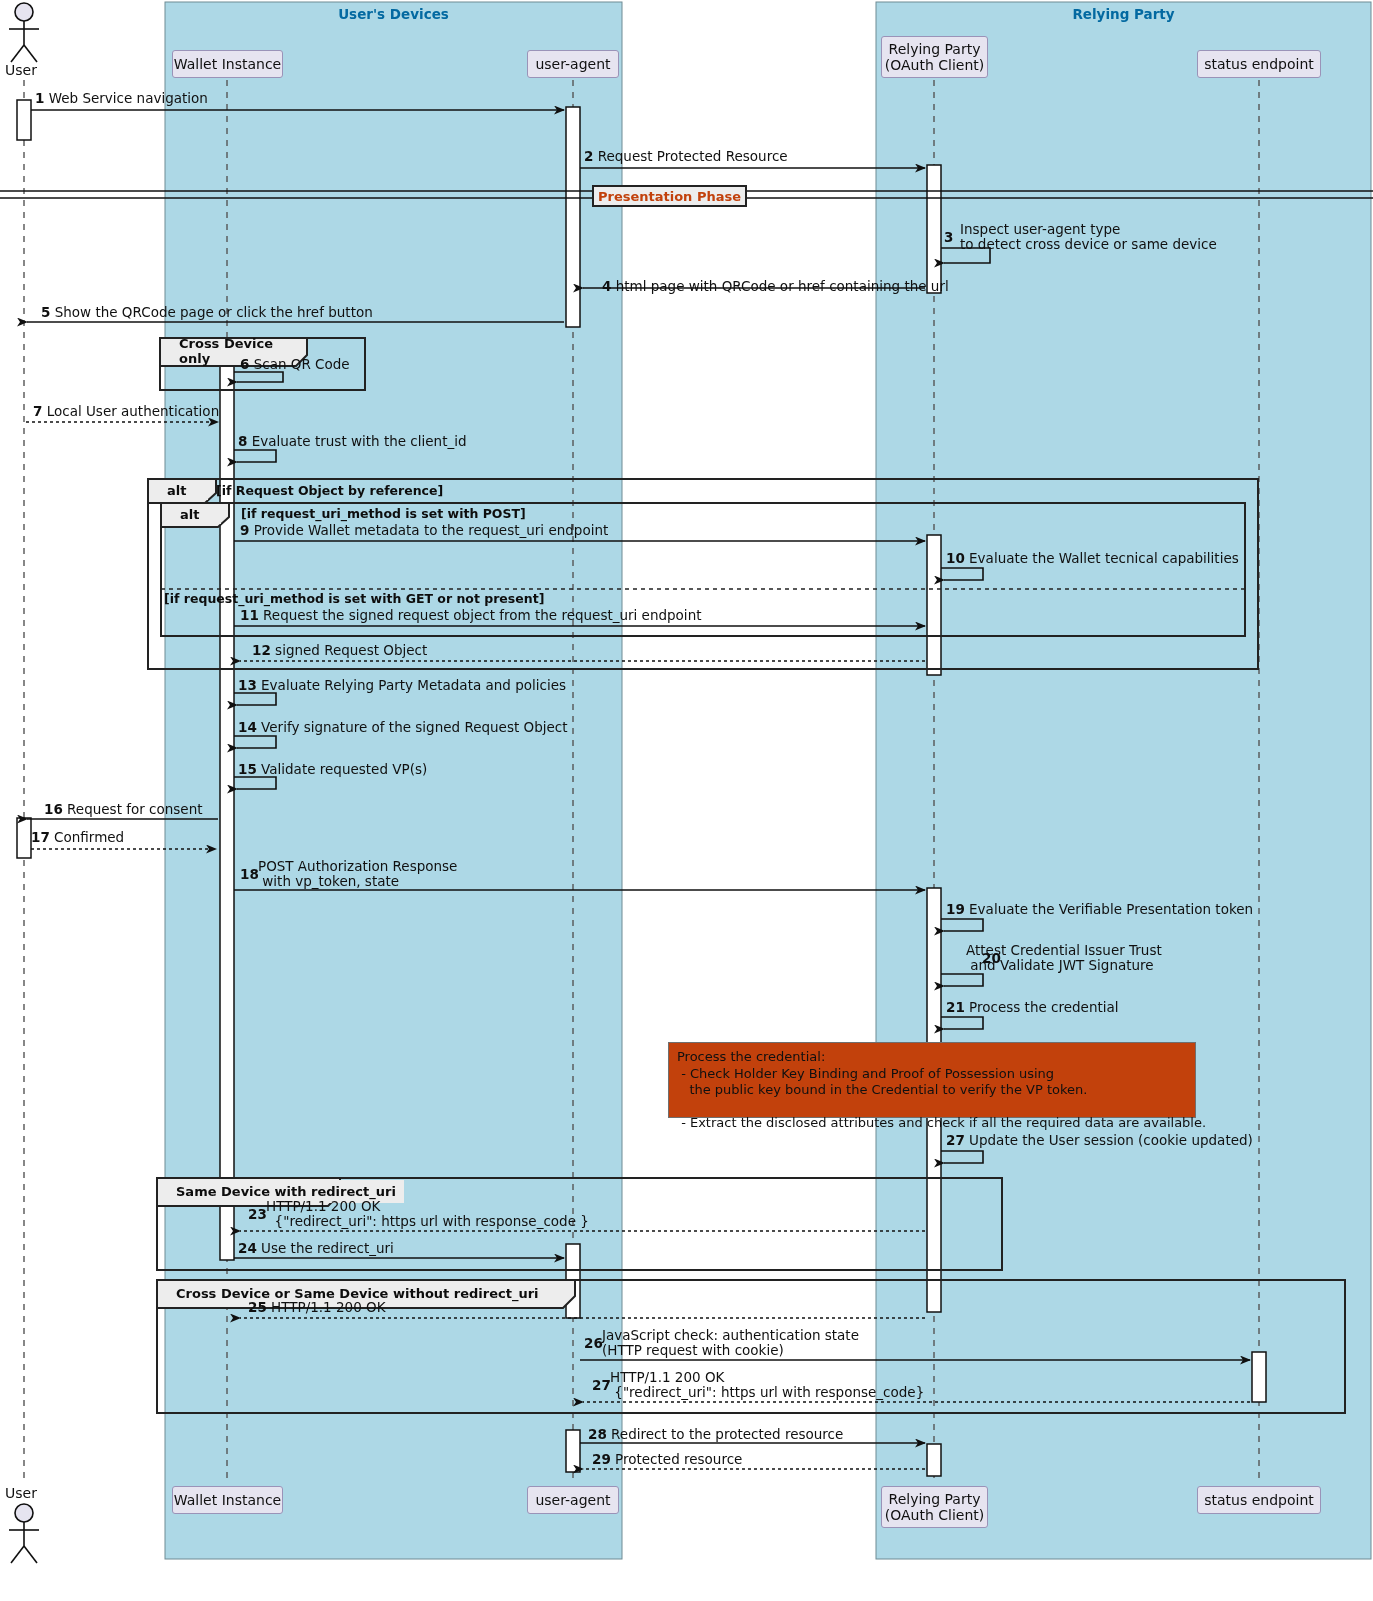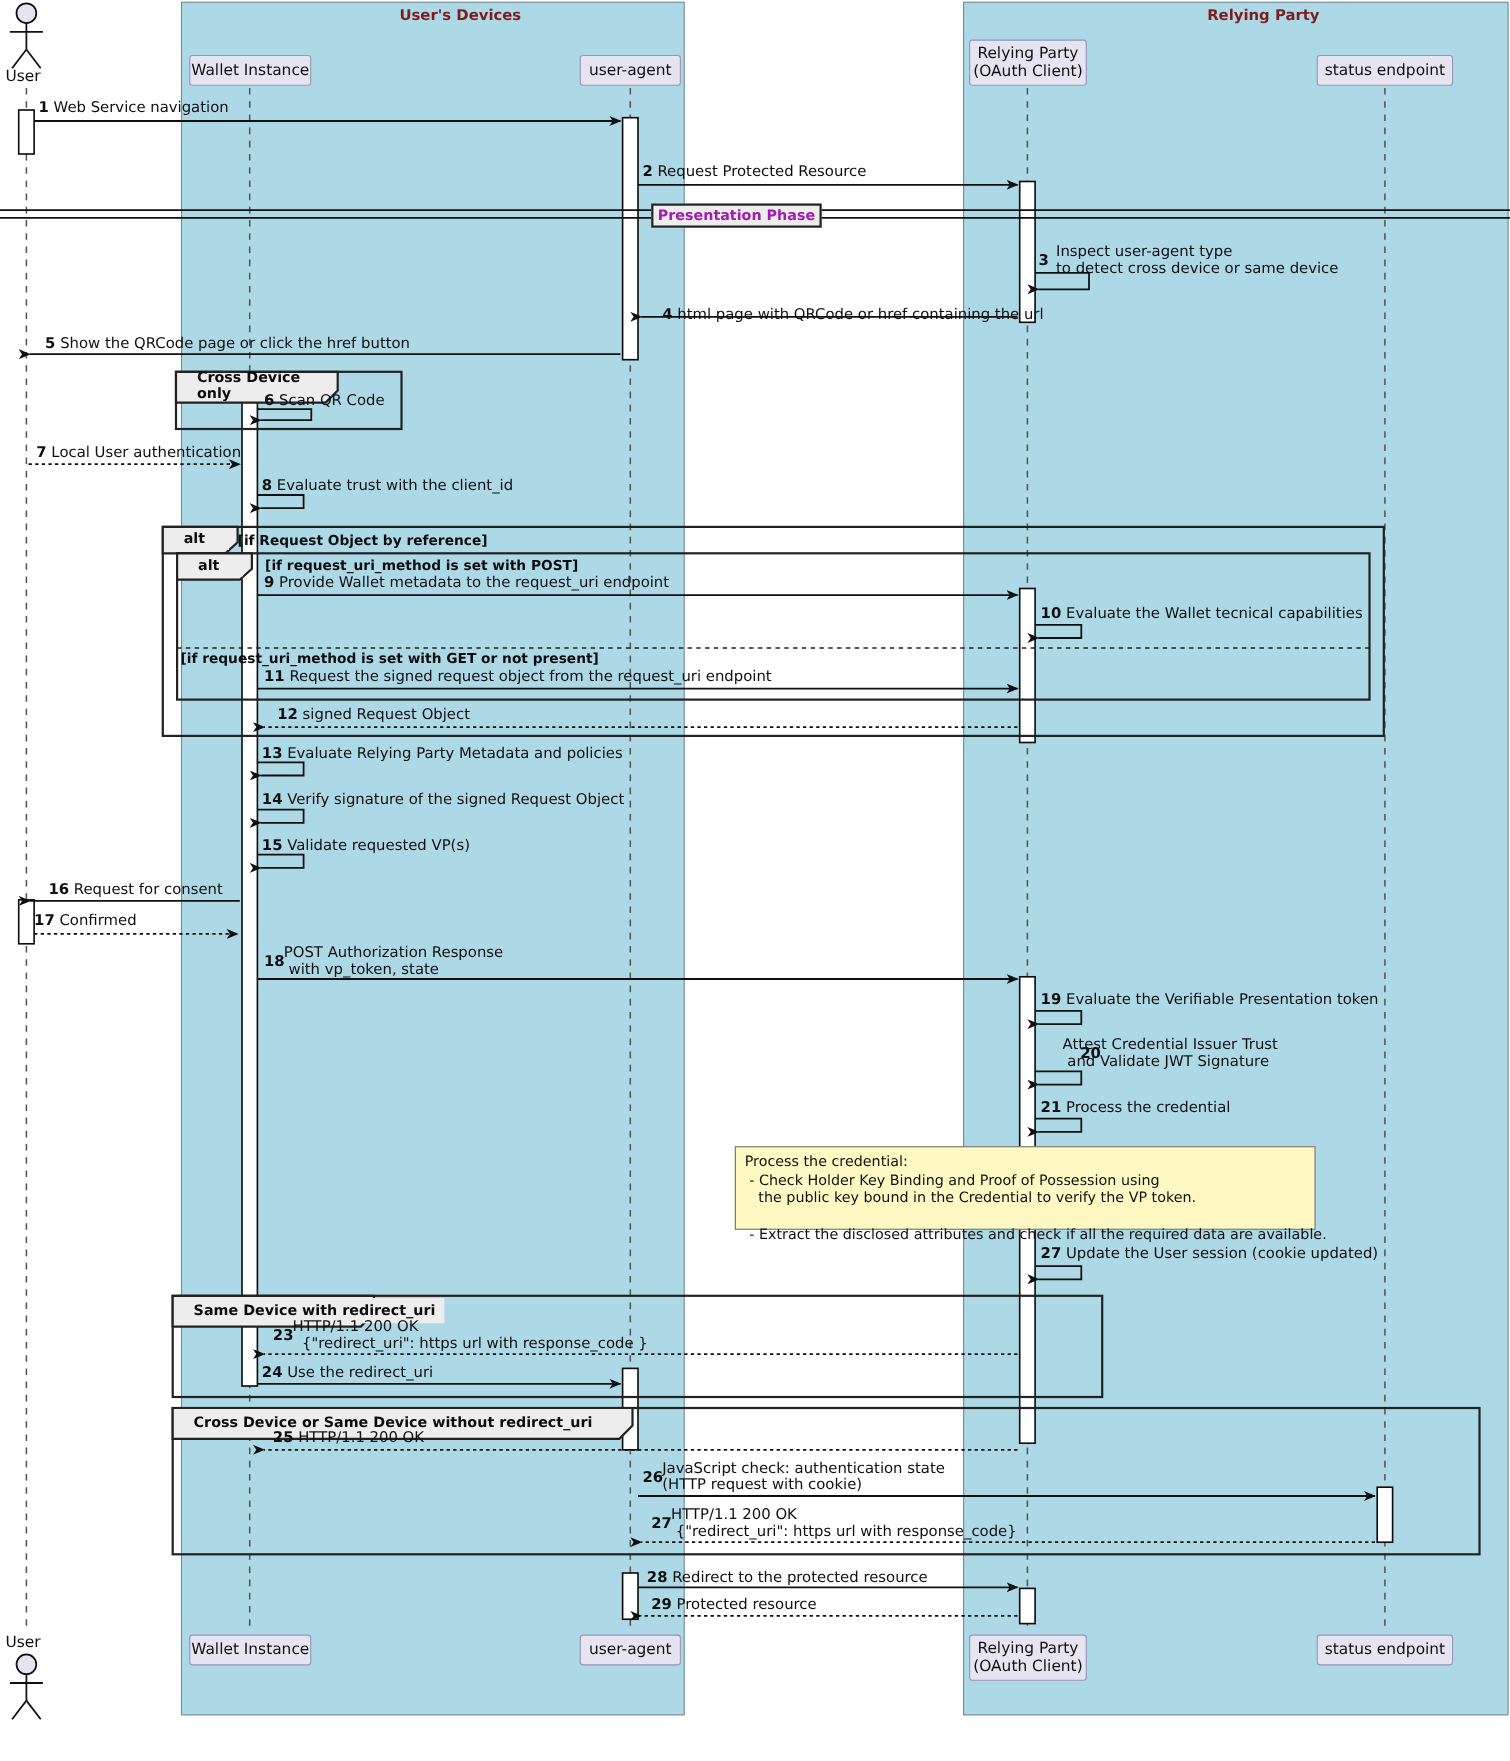--- a/index.html
+++ b/index.html
@@ -12,25 +12,25 @@
   .num{font-weight:bold;}
   
   .pbox{position:absolute;background:#E6E4F0;border:1px solid #9A93B8;border-radius:3px;
         font-size:14px;color:#101010;text-align:center;display:flex;align-items:center;
         justify-content:center;line-height:16px;box-sizing:border-box;}
   
   .gtab{position:absolute;background:#EDEDED;font-size:13px;font-weight:bold;color:#0d0d0d;
         display:flex;align-items:center;padding-left:9px;box-sizing:border-box;}
   .gcond{position:absolute;font-size:12.5px;font-weight:bold;color:#0d0d0d;white-space:nowrap;}
   .divlbl{position:absolute;background:#EDEDED;border:2px solid #222;font-size:13px;
-          font-weight:bold;color:#a21caf;display:flex;align-items:center;justify-content:center;
+          font-weight:bold;color:#c2410c;display:flex;align-items:center;justify-content:center;
           box-sizing:border-box;}
-  .note{position:absolute;background:#fef9c3;border:1px solid #6f6f6f;font-size:13px;
+  .note{position:absolute;background:#c2410c;border:1px solid #6f6f6f;font-size:13px;
         color:#101010;line-height:16.5px;padding:6px 22px 6px 8px;box-sizing:border-box;white-space:pre;}
-  .boxtitle{position:absolute;font-size:13.5px;font-weight:bold;color:#7f1d1d;text-align:center;padding-left:25px;}
+  .boxtitle{position:absolute;font-size:13.5px;font-weight:bold;color:#0369a1;text-align:center;}
   .actorname{position:absolute;font-size:14px;color:#101010;}
 </style>
 </head>
 <body>
 
 <div id="stage">
 
   <svg id="svgroot" width="1373" height="1601" xmlns="http://www.w3.org/2000/svg">
     <defs>
       <marker id="ah" markerWidth="11" markerHeight="9" refX="10" refY="4.5" orient="auto" markerUnits="userSpaceOnUse">

